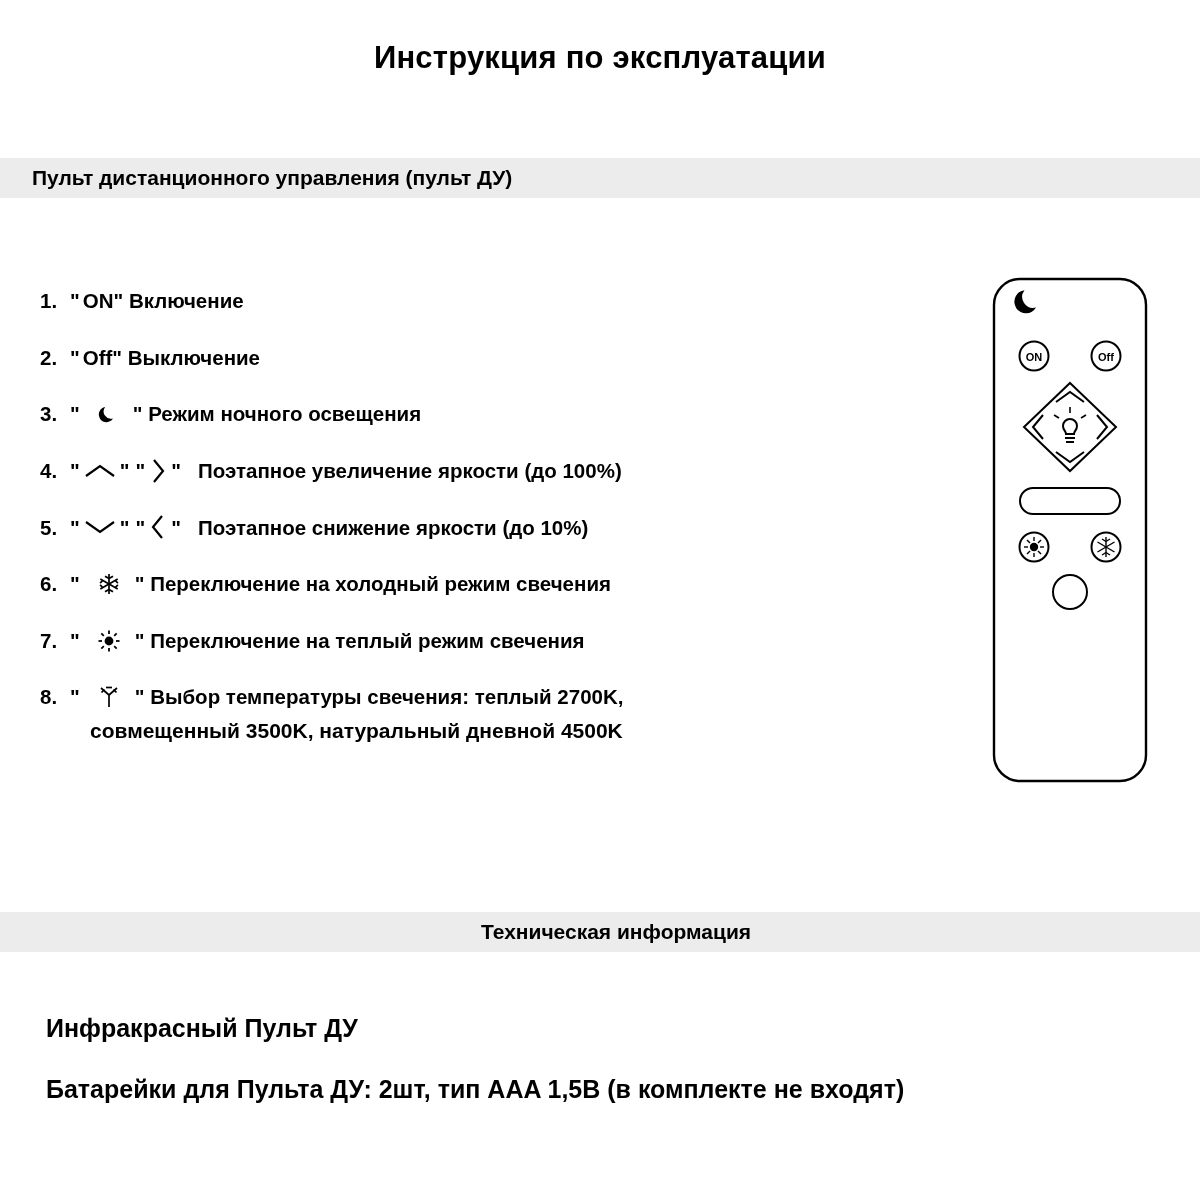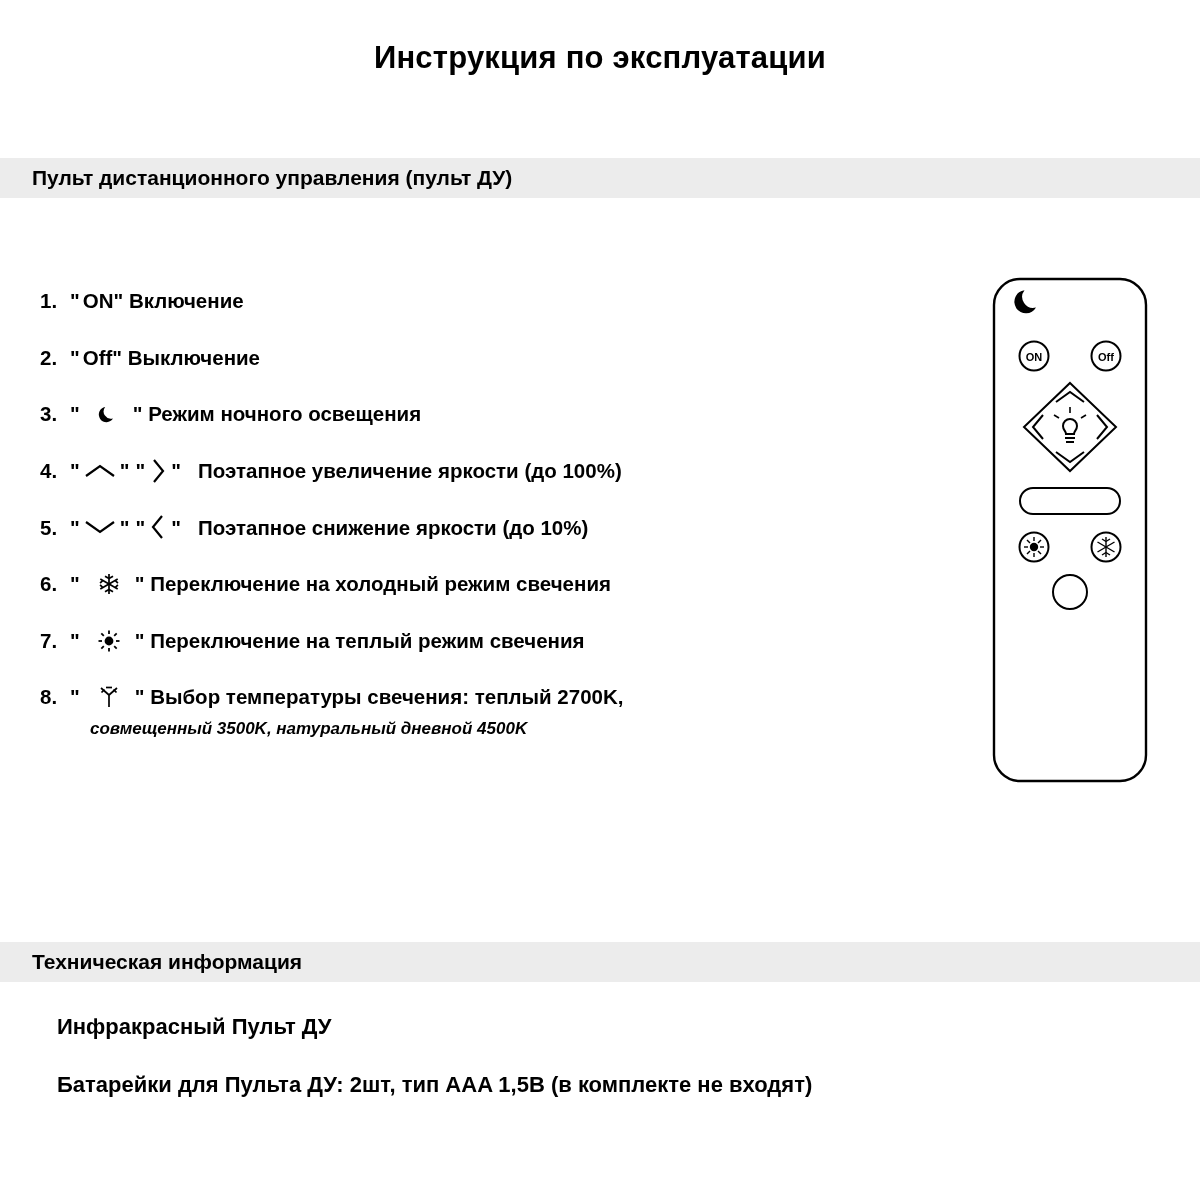--- a/index.html
+++ b/index.html
@@ -31,21 +31,21 @@
     background: #ececec;
     height: 40px;
     display: flex;
     align-items: center;
     padding-left: 32px;
     font-size: 21px;
     font-weight: bold;
     box-sizing: border-box;
   }
   .bar-remote { position: absolute; top: 158px; left: 0; width: 1200px; }
-  .bar-tech   { position: absolute; top: 942px; left: 0; width: 1200px; }
+  .bar-tech   { position: absolute; top: 912px; left: 0; width: 1200px; justify-content: center; }
 
   
   .list {
     position: absolute;
     top: 288px;
     left: 40px;
     width: 920px;
   }
   .list-item {
     display: flex;
@@ -69,37 +69,36 @@
   .sym {
     display: inline-flex;
     align-items: center;
     justify-content: center;
     min-width: 20px;
     height: 22px;
   }
   .gap { display: inline-block; width: 14px; }
   .txt { white-space: pre; }
   .sub-line {
-    font-size: 17px;
+    font-size: 21px;
     font-weight: bold;
     margin: -22px 0 27px 50px;
-    font-style: italic;
   }
 
   
   .tech {
     position: absolute;
     top: 1014px;
     left: 40px;
     width: 1130px;
   }
   .tech p {
-    font-size: 22px;
-    font-weight: bold;
-    margin: 0 0 32px 17px;
+    font-size: 25px;
+    font-weight: bold;
+    margin: 0 0 32px 6px;
   }
 
   
   .remote-wrap {
     position: absolute;
     top: 275px;
     left: 990px;
     width: 160px;
     height: 510px;
   }

